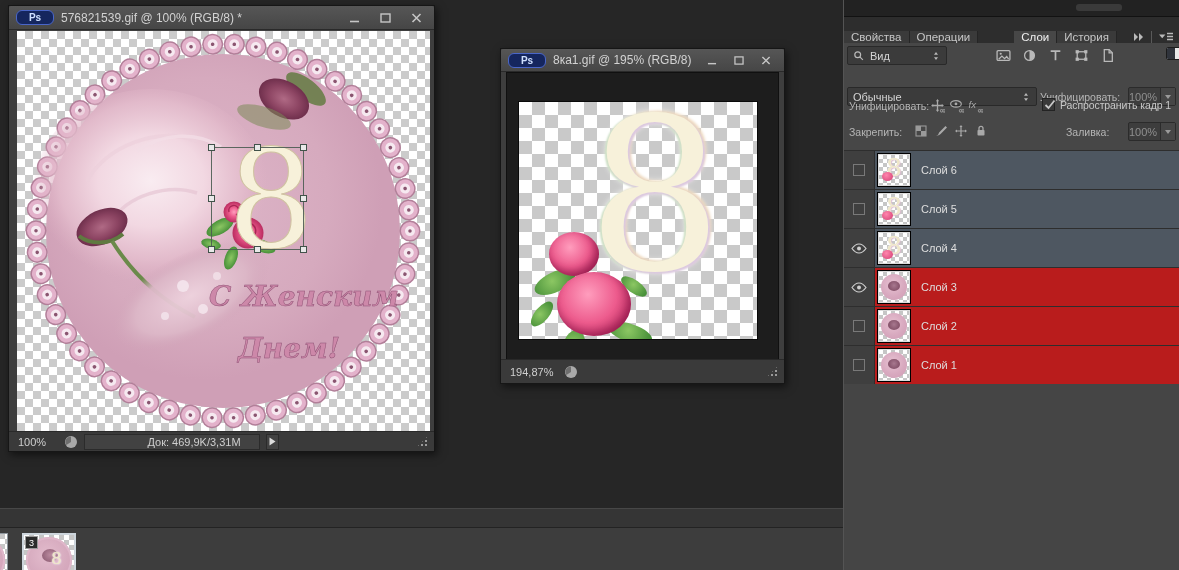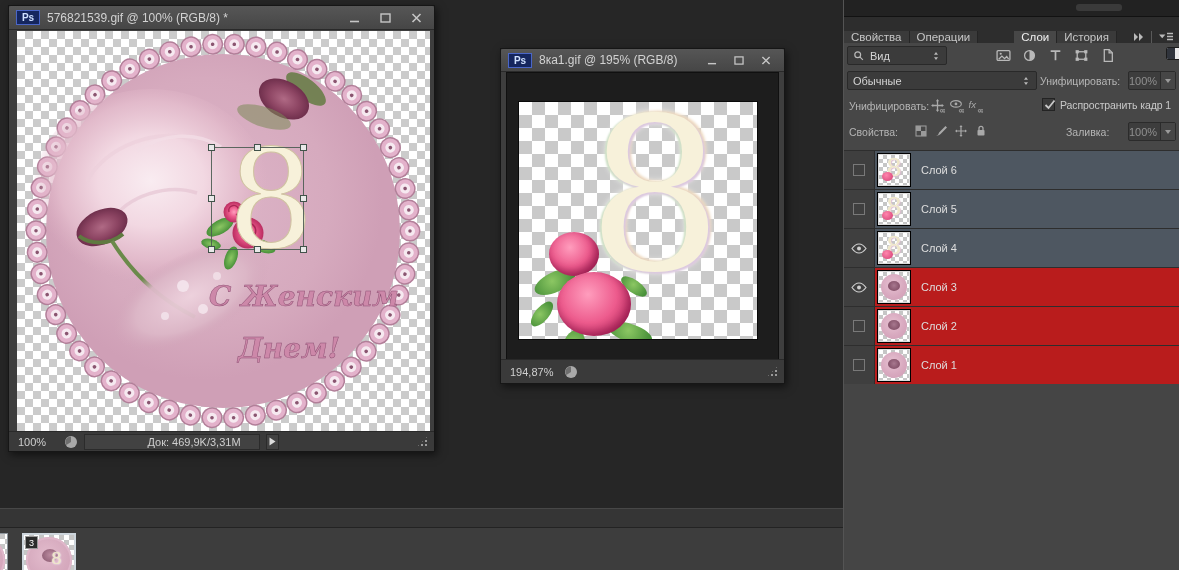--- a/index.html
+++ b/index.html
@@ -4,21 +4,21 @@
 <style>
   html,body{margin:0;padding:0;background:#111;}
   .screen{position:relative;width:1179px;height:570px;background:#262626;overflow:hidden;
           font-family:"Liberation Sans","DejaVu Sans",sans-serif;-webkit-font-smoothing:antialiased;}
   .screen *{box-sizing:border-box;}
 
   
   .window{position:absolute;background:#3e3e3e;border:1px solid #161616;box-shadow:2px 3px 8px rgba(0,0,0,.55);}
   .titlebar{height:24px;background:linear-gradient(#565656,#464646);border-bottom:1px solid #2a2a2a;
             display:flex;align-items:center;gap:7px;padding:0 7px;border-radius:2px 2px 0 0;}
-  .ps-badge{width:24px;height:15px;flex:0 0 auto;background:#15265e;border:1px solid #4a66c8;border-radius:0;
+  .ps-badge{width:38px;height:15px;flex:0 0 auto;background:#15265e;border:1px solid #4a66c8;border-radius:6px;
             color:#cfe0ff;font-size:10px;font-weight:bold;display:flex;align-items:center;justify-content:center;text-align:center;}
   .win-title{flex:1;color:#d2d2d2;font-size:12px;white-space:nowrap;overflow:hidden;}
   .winbtns{display:flex;align-items:center;gap:17px;padding-right:4px;}
   .winbtn{display:flex;align-items:center;justify-content:center;width:14px;height:12px;cursor:default;}
 
   .win1{left:8px;top:5px;width:427px;height:447px;}
   .canvas1{position:absolute;left:8px;top:25px;width:413px;height:402px;}
   .win2{left:500px;top:48px;width:285px;height:336px;}
   .content2{position:absolute;left:5px;top:23px;right:5px;bottom:21px;background:#1d1d1d;border:1px solid #101010;}
   .checker2img{position:absolute;left:12px;top:29px;width:238px;height:237px;overflow:hidden;box-shadow:0 0 0 1px #0a0a0a;}
@@ -397,21 +397,21 @@
         <span class="icon">
           <svg width="15" height="15" viewBox="0 0 14 14">
               <path d="M4 1.5h4.5L11.5 4.5v8H4z" fill="none" stroke="#b9b9b9" stroke-width="1.2"></path>
               <path d="M8.5 1.5v3h3" fill="none" stroke="#b9b9b9" stroke-width="1.2"></path>
             </svg>
         </span>
       </span>
       <span class="filter-toggle"></span>
     </div>
 
-    <div class="prow" style="top:68px;height:25px">
+    <div class="prow" style="top:84px;height:25px">
       <div class="dd" style="left:3px;top:3px;width:190px">
         <span>Обычные</span>
         <span class="icon updn">
           <svg width="10" height="12" viewBox="0 0 14 14">
               <path d="M7 1.5l2.8 3.6H4.2z M7 12.5l2.8-3.6H4.2z" fill="#b9b9b9"></path>
             </svg>
         </span>
       </div>
       <span class="plabel" style="left:196px;top:7px">Унифицировать:</span>
       <span class="val-dd">
@@ -453,21 +453,21 @@
         <span class="checkbox">
           <svg width="12" height="12" viewBox="0 0 12 12" style="display: block;">
               <path d="M1.5 6l3 3 6-7.5" fill="none" stroke="#c9c9c9" stroke-width="1.8"></path>
             </svg>
         </span>
         <span class="cb-label">Распространить кадр 1</span>
       </span>
     </div>
 
     <div class="prow" style="top:118px;height:26px">
-      <span class="plabel" style="left:5px;top:8px">Свойства:</span>
+      <span class="plabel" style="left:5px;top:8px">Закрепить:</span>
       <span class="icon-row" style="left:70px;top:6px;gap:6px">
         <span class="icon">
           <svg width="14" height="14" viewBox="0 0 14 14">
               <rect x="2" y="2" width="10" height="10" fill="none" stroke="#9a9a9a" stroke-width="1.1"></rect>
               <path d="M2 2h5v5H2z M7 7h5v5H7z" fill="#9a9a9a"></path>
             </svg>
         </span>
         <span class="icon">
           <svg width="14" height="14" viewBox="0 0 14 14">
               <path d="M2 12c2-.5 2.6-2 3.1-3.5L11.5 2 13 3.5 6.6 10C5.2 11.2 4 11.8 2 12z" fill="#a9a9a9"></path>

